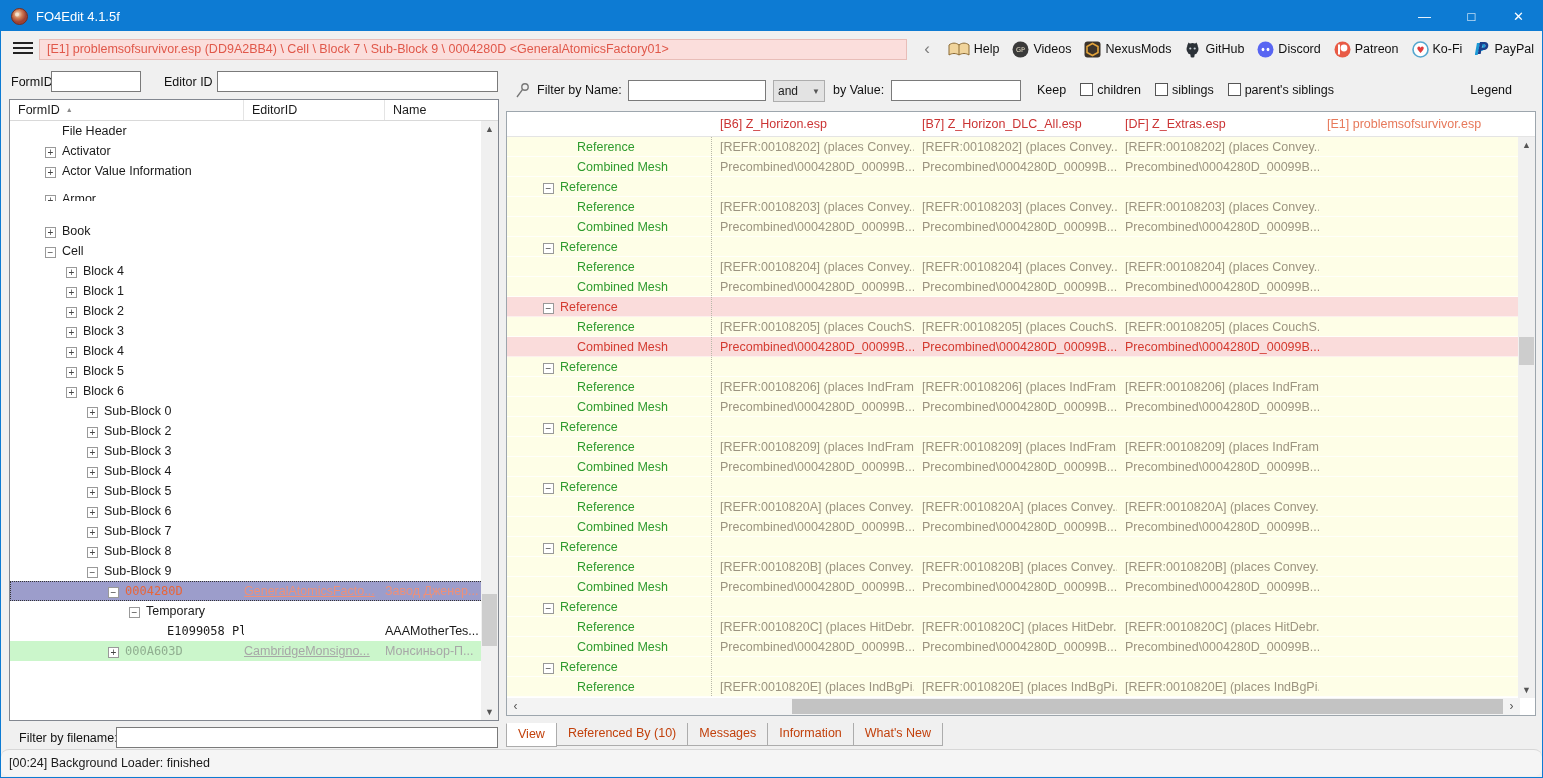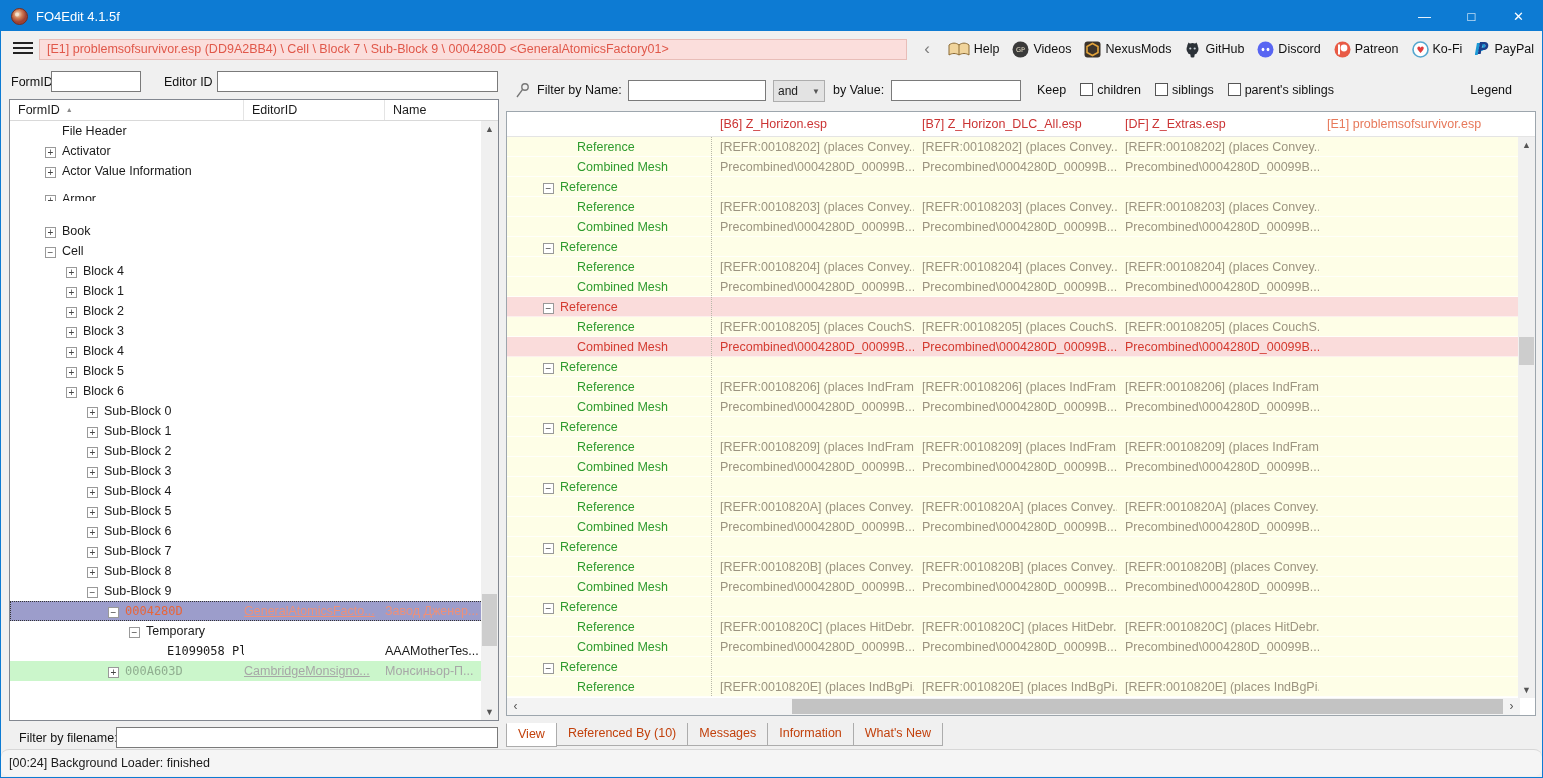--- a/index.html
+++ b/index.html
@@ -267,25 +267,20 @@
             <div class="tcell tc2"></div>
             <div class="tcell tc3"></div>
           </div>
           <div class="trow">
             <div class="tcell tc1" style="padding-left: 56px;"><span class="exp">+</span><span class="tlabel">Block 6</span></div>
             <div class="tcell tc2"></div>
             <div class="tcell tc3"></div>
           </div>
           <div class="trow">
             <div class="tcell tc1" style="padding-left: 77px;"><span class="exp">+</span><span class="tlabel">Sub-Block 0</span></div>
-            <div class="tcell tc2"></div>
-            <div class="tcell tc3"></div>
-          </div>
-          <div class="trow">
-            <div class="tcell tc1" style="padding-left: 77px;"><span class="exp">+</span><span class="tlabel">Sub-Block 1</span></div>
             <div class="tcell tc2"></div>
             <div class="tcell tc3"></div>
           </div>
           <div class="trow">
             <div class="tcell tc1" style="padding-left: 77px;"><span class="exp">+</span><span class="tlabel">Sub-Block 2</span></div>
             <div class="tcell tc2"></div>
             <div class="tcell tc3"></div>
           </div>
           <div class="trow">
             <div class="tcell tc1" style="padding-left: 77px;"><span class="exp">+</span><span class="tlabel">Sub-Block 3</span></div>

